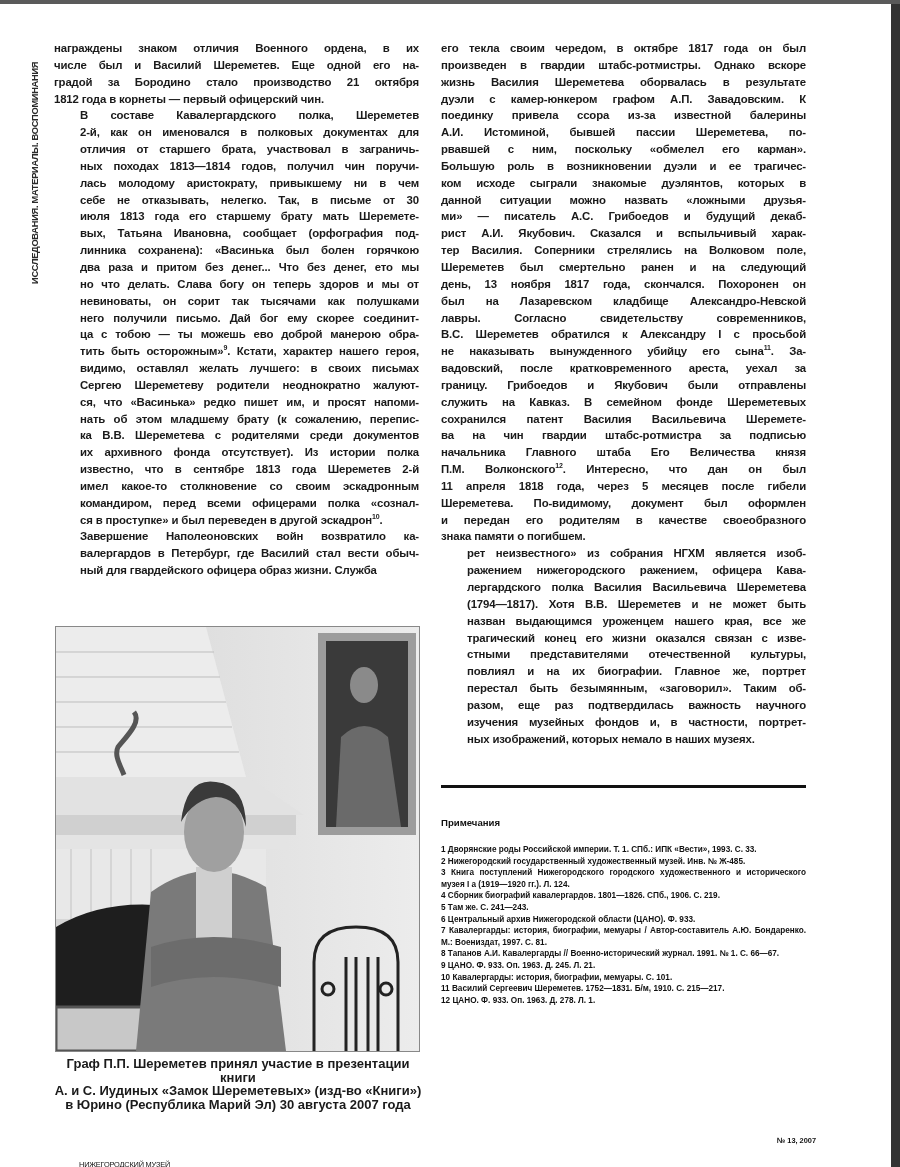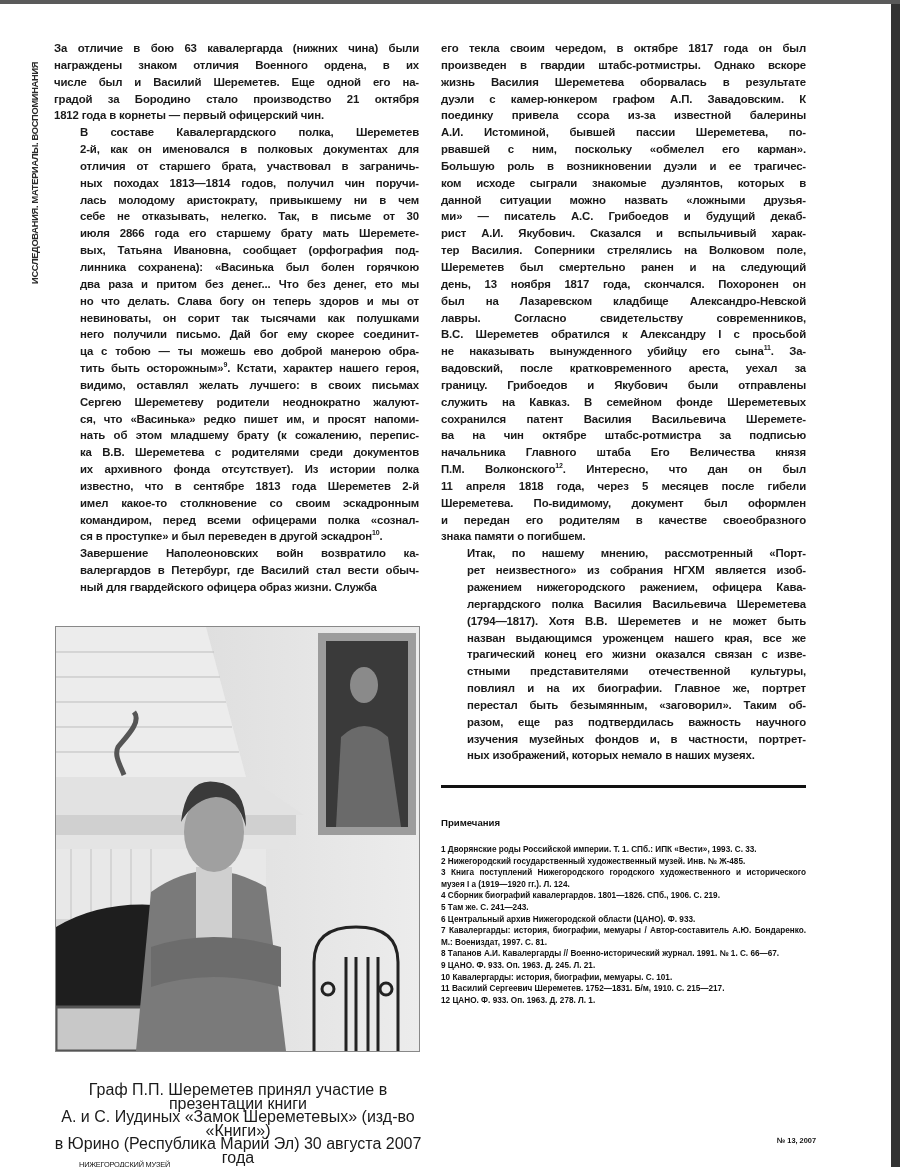--- a/index.html
+++ b/index.html
@@ -38,22 +38,22 @@
   .col p.indent { text-indent: 26px; }
   .line { display: block; text-align-last: justify; }
   .line.last { text-align-last: left; }
   sup { font-size: 7px; line-height: 0; vertical-align: super; }
 
   .photo {
     position: absolute; left: 55px; top: 622px; width: 363px; height: 424px;
     border: 1px solid #888; background: #e6e6e6; overflow: hidden;
   }
   .caption {
-    position: absolute; left: 48px; top: 1079px; width: 380px;
-    font-size: 16px; line-height: 13.6px; text-align: center; font-weight: normal; color: #1a1a1a;
+    position: absolute; left: 48px; top: 1053px; width: 380px;
+    font-size: 13px; line-height: 13.6px; text-align: center; font-weight: bold; color: #1a1a1a;
   }
   .rule {
     position: absolute; left: 441px; top: 781px; width: 365px; height: 3px; background: #111;
   }
   .notes-title {
     position: absolute; left: 441px; top: 813px; font-size: 9.6px; font-weight: bold; color: #111;
   }
   .notes {
     position: absolute; left: 441px; top: 840px; width: 365px;
     font-size: 8.2px; line-height: 11.6px; font-weight: bold; color: #111; text-align: justify;
@@ -78,34 +78,33 @@
 <div class="topbar"></div>
 
 <div class="page">
 
   <div class="spine">
     <span>ИССЛЕДОВАНИЯ. МАТЕРИАЛЫ. ВОСПОМИНАНИЯ</span>
   </div>
 
   <div class="col col-left">
     <p id="lp1">
-        <span class="line">За отличие в бою 63 кавалергарда (нижних чина) были</span>
         <span class="line">награждены знаком отличия Военного ордена, в их</span>
         <span class="line">числе был и Василий Шереметев. Еще одной его на-</span>
         <span class="line">градой за Бородино стало производство 21 октября</span>
         <span class="line last">1812 года в корнеты — первый офицерский чин.</span>
       </p>
     <p class="indent" id="lp2">
         <span class="line">В составе Кавалергардского полка, Шереметев</span>
         <span class="line">2-й, как он именовался в полковых документах для</span>
         <span class="line">отличия от старшего брата, участвовал в заграничь-</span>
         <span class="line">ных походах 1813—1814 годов, получил чин поручи-</span>
         <span class="line">лась молодому аристократу, привыкшему ни в чем</span>
         <span class="line">себе не отказывать, нелегко. Так, в письме от 30</span>
-        <span class="line">июля 2866 года его старшему брату мать Шереметe-</span>
+        <span class="line">июля 1813 года его старшему брату мать Шереметe-</span>
         <span class="line">вых, Татьяна Ивановна, сообщает (орфография под-</span>
         <span class="line">линника сохранена): «Васинька был болен горячкою</span>
         <span class="line">два раза и притом без денег... Что без денег, ето мы</span>
         <span class="line">но что делать. Слава богу он теперь здоров и мы от</span>
         <span class="line">невиноваты, он сорит так тысячами как полушками</span>
         <span class="line">него получили письмо. Дай бог ему скорее соединит-</span>
         <span class="line">ца с тобою — ты можешь ево доброй манерою обра-</span>
         <span class="line">тить быть осторожным»<sup>9</sup>. Кстати, характер нашего героя,</span>
         <span class="line">видимо, оставлял желать лучшего: в своих письмах</span>
         <span class="line">Сергею Шереметеву родители неоднократно жалуют-</span>
@@ -208,30 +207,29 @@
         <span class="line">Шереметев был смертельно ранен и на следующий</span>
         <span class="line">день, 13 ноября 1817 года, скончался. Похоронен он</span>
         <span class="line">был на Лазаревском кладбище Александро-Невской</span>
         <span class="line">лавры. Согласно свидетельству современников,</span>
         <span class="line">В.С. Шереметев обратился к Александру I с просьбой</span>
         <span class="line">не наказывать вынужденного убийцу его сына<sup>11</sup>. За-</span>
         <span class="line">вадовский, после кратковременного ареста, уехал за</span>
         <span class="line">границу. Грибоедов и Якубович были отправлены</span>
         <span class="line">служить на Кавказ. В семейном фонде Шереметевых</span>
         <span class="line">сохранился патент Василия Васильевича Шереметe-</span>
-        <span class="line">ва на чин октябре штабс-ротмистра за подписью</span>
+        <span class="line">ва на чин гвардии штабс-ротмистра за подписью</span>
         <span class="line">начальника Главного штаба Его Величества князя</span>
         <span class="line">П.М. Волконского<sup>12</sup>. Интересно, что дан он был</span>
         <span class="line">11 апреля 1818 года, через 5 месяцев после гибели</span>
         <span class="line">Шереметева. По-видимому, документ был оформлен</span>
         <span class="line">и передан его родителям в качестве своеобразного</span>
         <span class="line last">знака памяти о погибшем.</span>
       </p>
     <p class="indent" id="rp2">
-        <span class="line">Итак, по нашему мнению, рассмотренный «Порт-</span>
         <span class="line">рет неизвестного» из собрания НГХМ является изоб-</span>
         <span class="line">ражением нижегородского ражением, офицера Кава-</span>
         <span class="line">лергардского полка Василия Васильевича Шереметева</span>
         <span class="line">(1794—1817). Хотя В.В. Шереметев и не может быть</span>
         <span class="line">назван выдающимся уроженцем нашего края, все же</span>
         <span class="line">трагический конец его жизни оказался связан с изве-</span>
         <span class="line">стными представителями отечественной культуры,</span>
         <span class="line">повлиял и на их биографии. Главное же, портрет</span>
         <span class="line">перестал быть безымянным, «заговорил». Таким об-</span>
         <span class="line">разом, еще раз подтвердилась важность научного</span>

